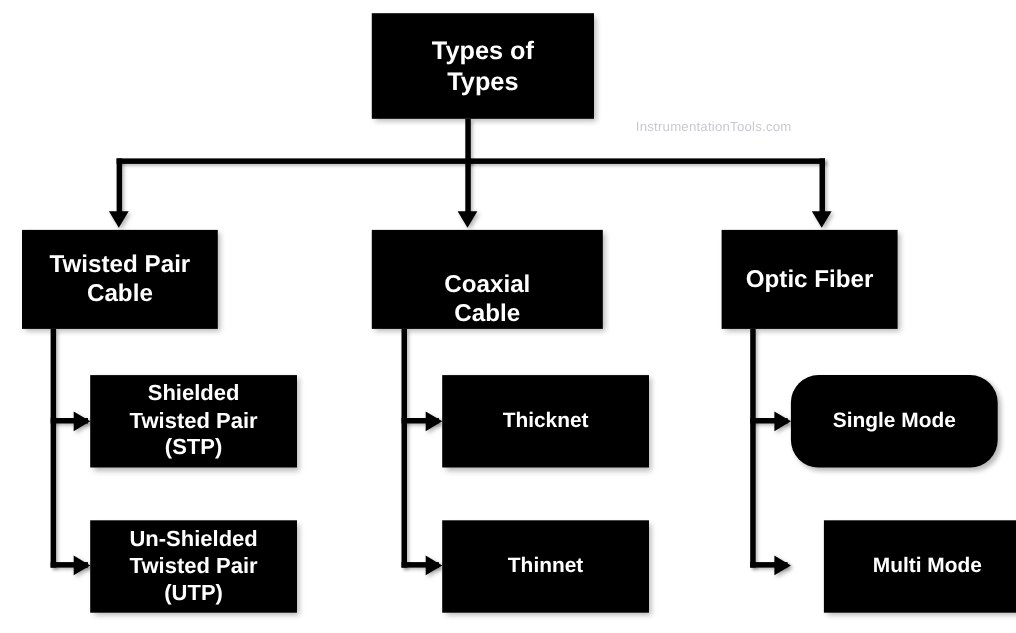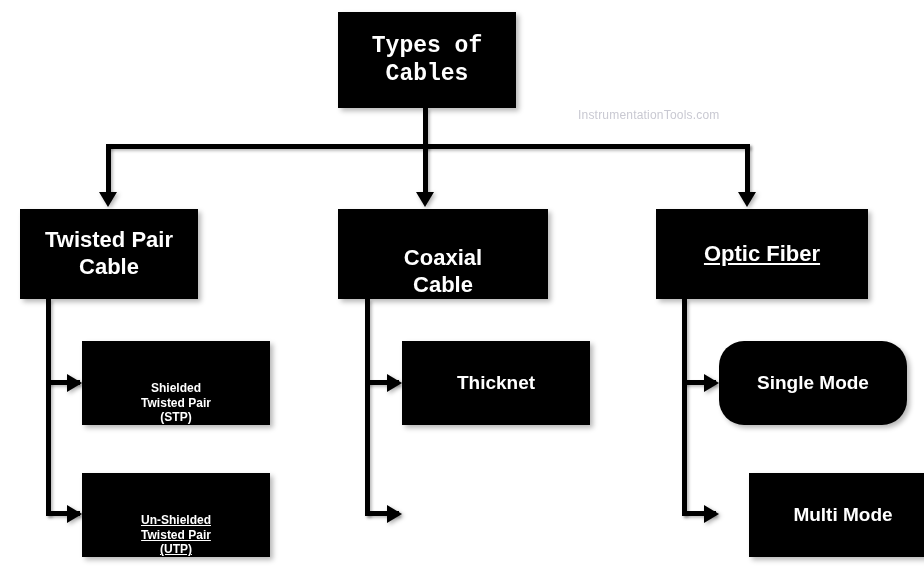--- a/index.html
+++ b/index.html
@@ -27,41 +27,40 @@
     text-align: center;
     font-weight: bold;
     line-height: 1.22;
     box-sizing: border-box;
     box-shadow: 3px 3px 5px rgba(0,0,0,0.28);
     z-index: 3;
   }
   .node-root {
     left: 338px;
     top: 12px;
-    width: 178px;
+    width: 202px;
     height: 96px;
     font-size: 23px;
-    font-family: Liberation Mono, monospace;
   }
   .node-l1 {
     height: 90px;
     font-size: 22px;
   }
   #node-twisted-pair { left: 20px;  top: 209px; width: 178px; }
   #node-coaxial      { left: 338px; top: 209px; width: 210px; align-items: flex-end; }
-  #node-optic-fiber  { left: 656px; top: 209px; width: 212px; text-decoration: underline; }
+  #node-optic-fiber  { left: 656px; top: 209px; width: 160px; }
 
   .node-l2 {
     width: 188px;
     height: 84px;
     font-size: 17px;
   }
-  .node-l2.tall { font-size: 12px; align-items: flex-end; }
+  .node-l2.tall { font-size: 20px; }
   #node-stp     { left: 82px;  top: 341px; }
-  #node-utp     { left: 82px;  top: 473px; text-decoration: underline; }
+  #node-utp     { left: 82px;  top: 473px; }
   #node-thicknet{ left: 402px; top: 341px; }
   #node-thinnet { left: 402px; top: 473px; }
   #node-single  { left: 719px; top: 341px; border-radius: 25px; }
   #node-multi   { left: 719px; top: 473px; margin-left: 30px; }
 
   .node-l2 .lbl { font-size: 19px; }
 
   
   .conn {
     position: absolute;
@@ -134,21 +133,21 @@
 
   <div class="conn shadow" style="left:682px; top:299px; width:5px; height:217px;"></div>
   <div class="conn shadow" style="left:682px; top:380px; width:34px; height:5px;"></div>
   <div class="arrow-right" style="left:704px; top:374px;"></div>
   <div class="conn shadow" style="left:682px; top:511px; width:34px; height:5px;"></div>
   <div class="arrow-right" style="left:704px; top:505px;"></div>
 
   <div class="node node-root" id="node-root">
     <div>
       <div>Types of</div>
-      <div>Cables</div>
+      <div>Types</div>
     </div>
   </div>
 
   <div class="node node-l1" id="node-twisted-pair">
     <div>
       <div>Twisted Pair</div>
       <div>Cable</div>
     </div>
   </div>
 
@@ -178,20 +177,23 @@
       <div>Un-Shielded</div>
       <div>Twisted Pair</div>
       <div>(UTP)</div>
     </div>
   </div>
 
   <div class="node node-l2" id="node-thicknet">
     <div class="lbl">Thicknet</div>
   </div>
 
+  <div class="node node-l2" id="node-thinnet">
+    <div class="lbl">Thinnet</div>
+  </div>
 
   <div class="node node-l2" id="node-single">
     <div class="lbl">Single  Mode</div>
   </div>
 
   <div class="node node-l2" id="node-multi">
     <div class="lbl">Multi Mode</div>
   </div>
 
   <div class="watermark">InstrumentationTools.com</div>

